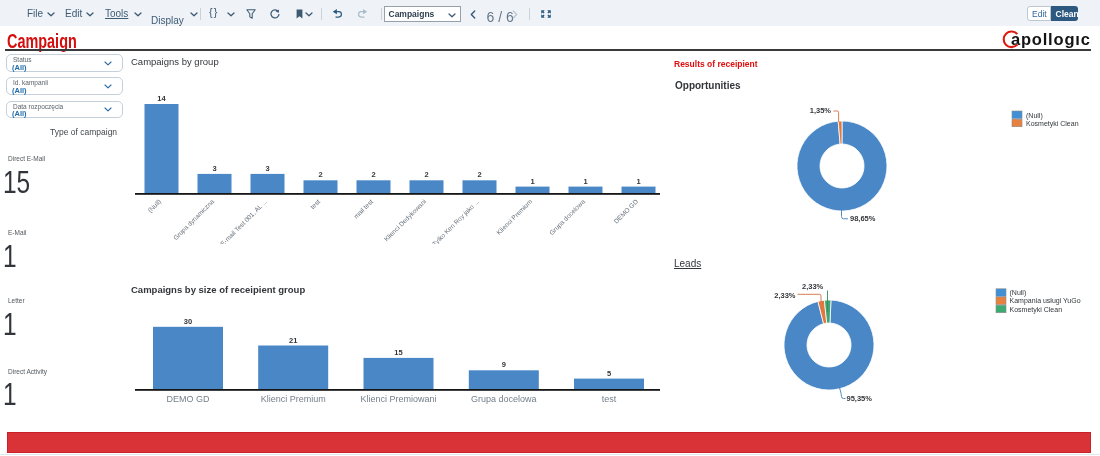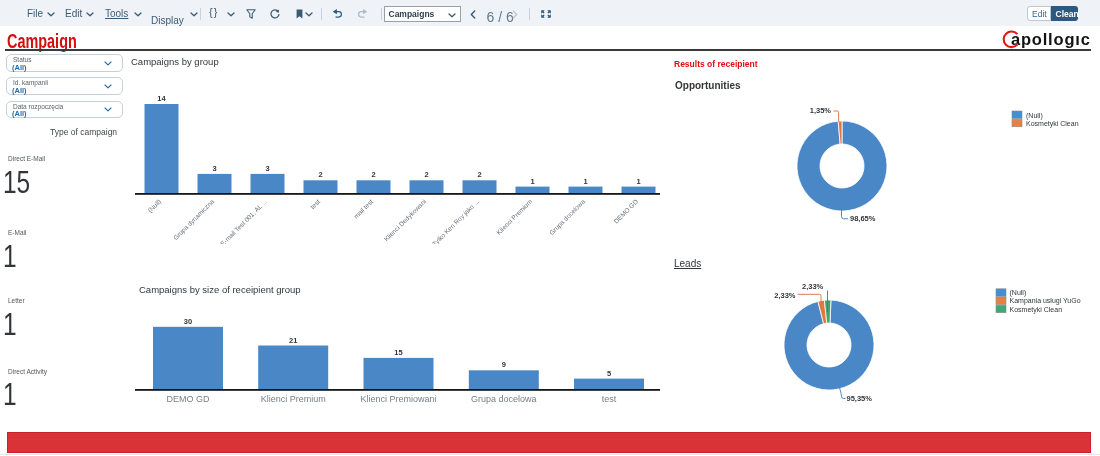--- a/index.html
+++ b/index.html
@@ -142,21 +142,21 @@
       <text x="407.5" y="89.6" font-size="7.5" font-weight="bold" fill="#32363a" text-anchor="middle">1</text>
       <text x="407.5" y="108.0" font-size="6.5" fill="#66707a" text-anchor="end" transform="rotate(-45 407.5 108.0)">Klienci Premium</text>
       <rect x="443.5" y="92.6" width="34" height="6.4" fill="#4a87c6"></rect>
       <text x="460.5" y="89.6" font-size="7.5" font-weight="bold" fill="#32363a" text-anchor="middle">1</text>
       <text x="460.5" y="108.0" font-size="6.5" fill="#66707a" text-anchor="end" transform="rotate(-45 460.5 108.0)">Grupa docelowa</text>
       <rect x="496.5" y="92.6" width="34" height="6.4" fill="#4a87c6"></rect>
       <text x="513.5" y="89.6" font-size="7.5" font-weight="bold" fill="#32363a" text-anchor="middle">1</text>
       <text x="513.5" y="108.0" font-size="6.5" fill="#66707a" text-anchor="end" transform="rotate(-45 513.5 108.0)">DEMO GD</text>
       <rect x="10" y="99.0" width="525" height="1.8" fill="#161616"></rect>
     </svg>
-<div class="sectitle" style="left:139px;top:283.5px;">Campaigns by size of receipient group</div>
+<div class="sectitle" style="left:131px;top:283.5px;font-weight:bold;">Campaigns by size of receipient group</div>
 <svg class="abs" style="left:125px;top:300px" width="545" height="110" viewBox="0 0 545 110">
       <rect x="28.0" y="26.8" width="70" height="62.2" fill="#4a87c6"></rect>
       <text x="63.0" y="23.8" font-size="7.5" font-weight="bold" fill="#32363a" text-anchor="middle">30</text>
       <text x="63.0" y="102.0" font-size="9" fill="#75808a" text-anchor="middle">DEMO GD</text>
       <rect x="133.2" y="45.5" width="70" height="43.5" fill="#4a87c6"></rect>
       <text x="168.2" y="42.5" font-size="7.5" font-weight="bold" fill="#32363a" text-anchor="middle">21</text>
       <text x="168.2" y="102.0" font-size="9" fill="#75808a" text-anchor="middle">Klienci Premium</text>
       <rect x="238.5" y="57.9" width="70" height="31.1" fill="#4a87c6"></rect>
       <text x="273.5" y="54.9" font-size="7.5" font-weight="bold" fill="#32363a" text-anchor="middle">15</text>
       <text x="273.5" y="102.0" font-size="9" fill="#75808a" text-anchor="middle">Klienci Premiowani</text>

